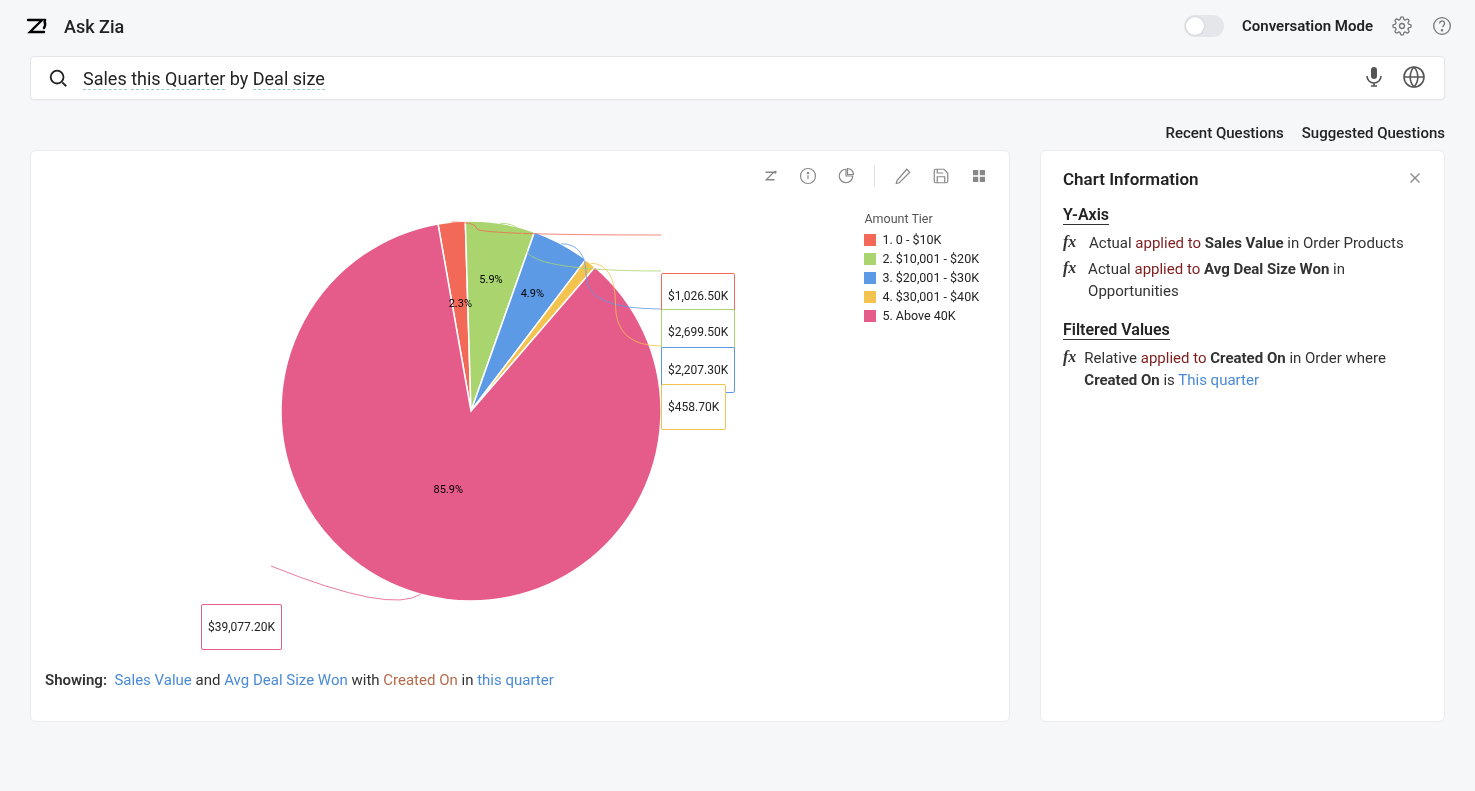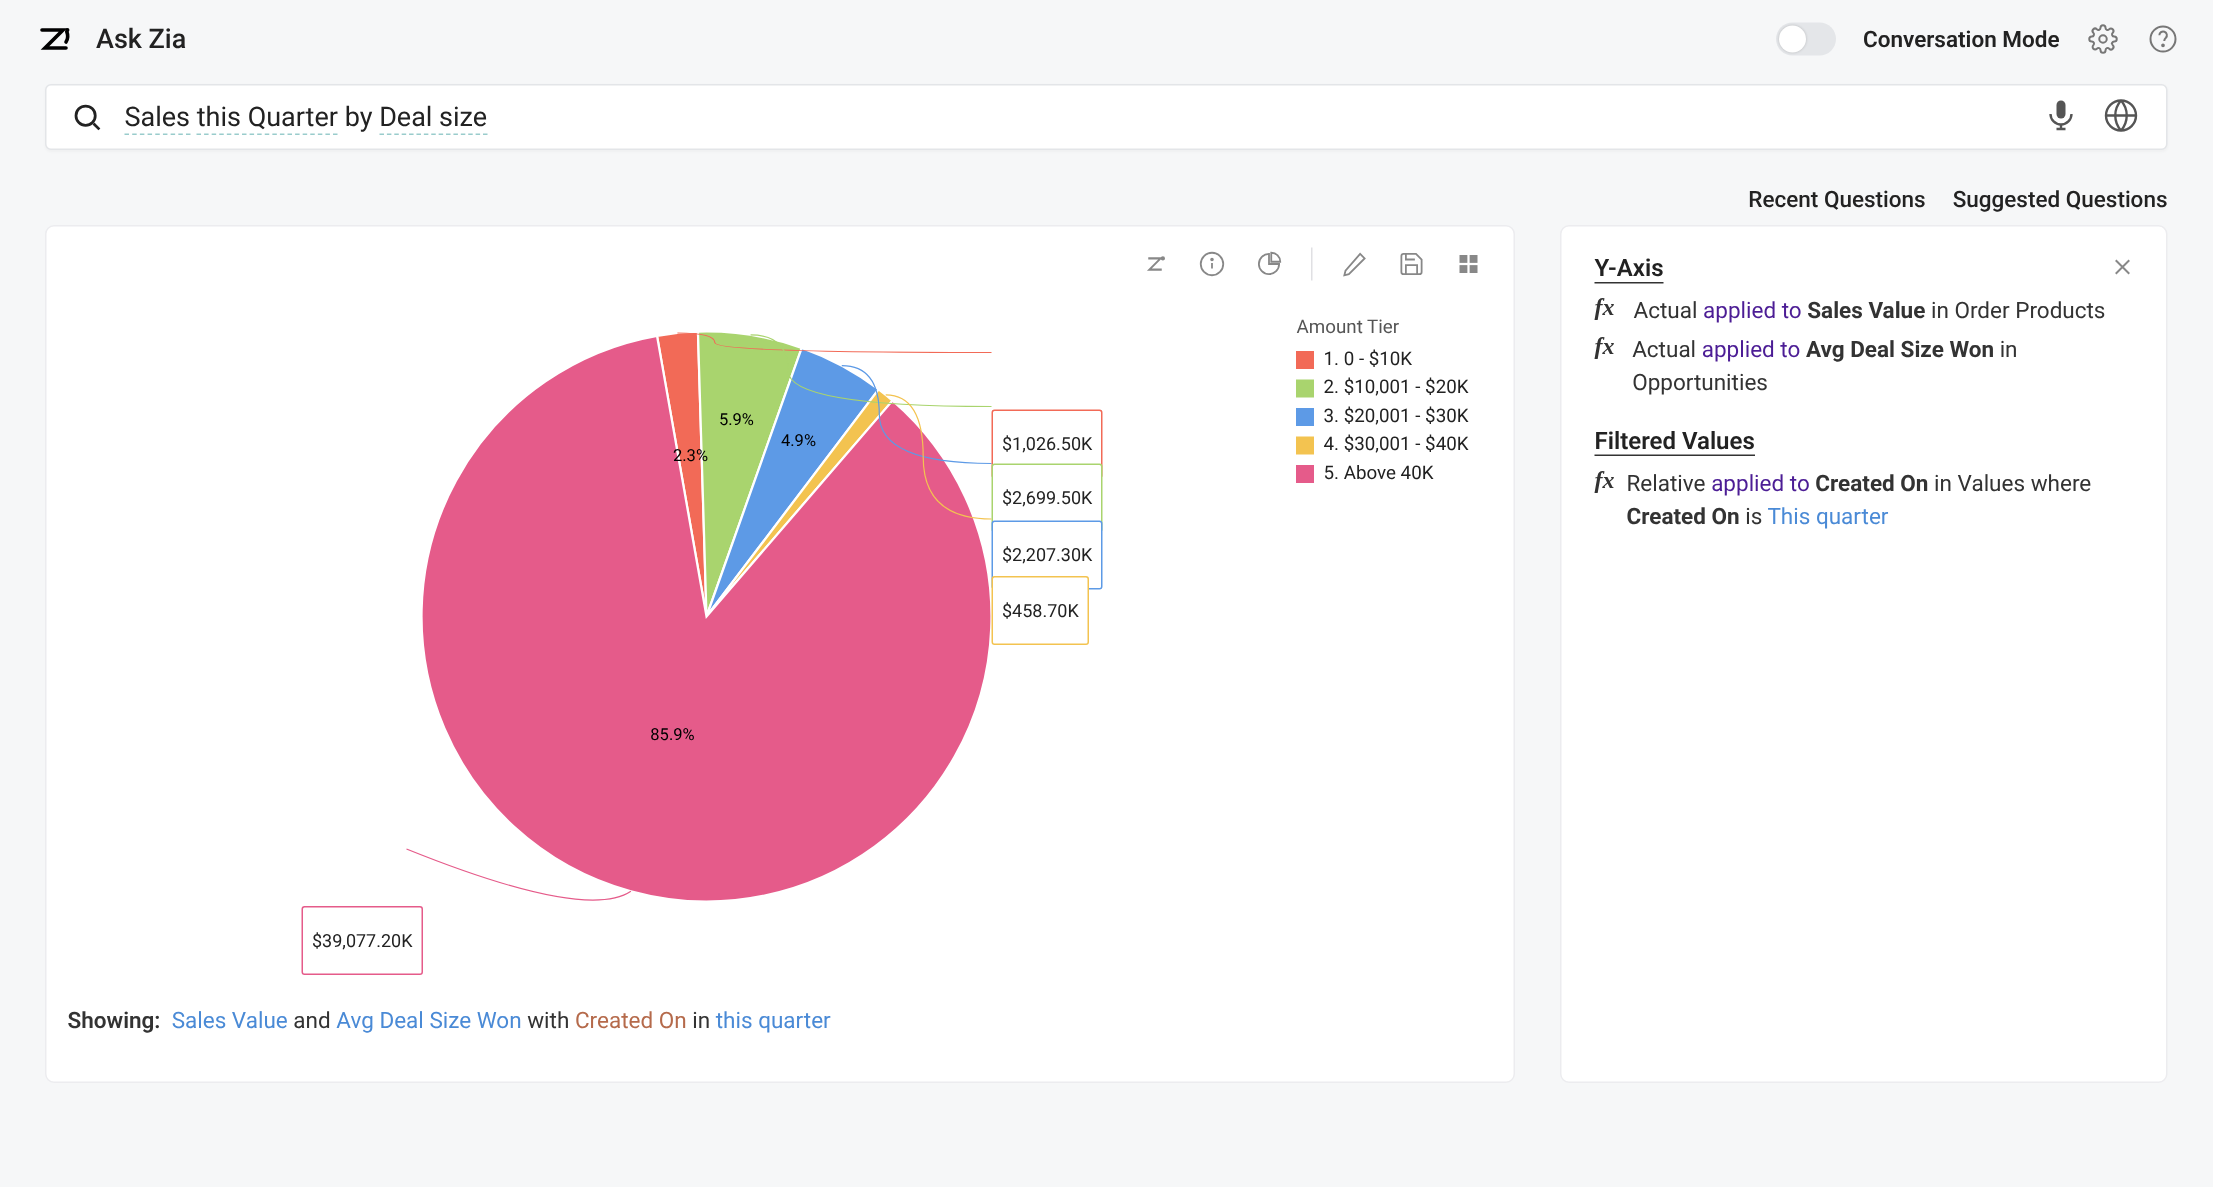--- a/index.html
+++ b/index.html
@@ -86,21 +86,21 @@
   }
   .showing .lk { color:#4a8ad6;}
   .showing .or { color:#b56a4b;}
   .showing .lbl { font-weight:600;}
   .info-card h3 { font-size:17px; font-weight:600; margin-bottom:16px;}
   .info-close { position:absolute; top:18px; right:20px; cursor:pointer; color:#888;}
   .info-close svg{width:18px;height:18px;}
   .sect-title { font-size:16px; font-weight:600; border-bottom:1px solid #333; display:inline-block; margin-bottom:8px;}
   .fx-line { display:flex; gap:8px; font-size:15px; color:#333; margin-bottom:4px; align-items:flex-start;}
   .fx-line .fx { font-style:italic; font-family:serif; font-size:16px; font-weight:700; color:#333; width:18px;}
-  .fx-line .applied { color:#4c1d95;}
+  .fx-line .applied { color:#7f1d1d;}
   .fx-line .bold { font-weight:700;}
   .fx-line .link { color:#4a8ad6;}
   .fx-cont { line-height:1.45;}
   .sect { margin-bottom:18px;}
   .pie-label { font-size:11px; fill:#000;}
 </style>
 </head>
 <body>
 
 <div class="header">
@@ -281,20 +281,21 @@
       <span>and</span>
       <span class="lk">Avg Deal Size Won</span>
       <span>with</span>
       <span class="or">Created On</span>
       <span>in</span>
       <span class="lk">this quarter</span>
     </div>
   </div>
 
   <div class="info-card">
+    <h3>Chart Information</h3>
     <span class="info-close">
       <svg viewBox="0 0 24 24" fill="none" stroke="currentColor" stroke-width="1.8">
           <path d="M18 6 6 18M6 6l12 12"></path>
         </svg>
     </span>
 
     <div class="sect">
       <div class="sect-title">Y-Axis</div>
       <div class="fx-line">
         <span class="fx">fx</span>
@@ -320,21 +321,21 @@
 
     <div class="sect">
       <div class="sect-title">Filtered Values</div>
       <div class="fx-line">
         <span class="fx">fx</span>
         <span class="fx-cont">
           <span>Relative</span>
           <span class="applied">applied to</span>
           <span class="bold">Created On</span>
           <span>in</span>
-          <span>Values</span>
+          <span>Order</span>
           <span>where</span>
           <span class="bold">Created On</span>
           <span>is</span>
           <span class="link">This quarter</span>
         </span>
       </div>
     </div>
   </div>
 </div>
 

